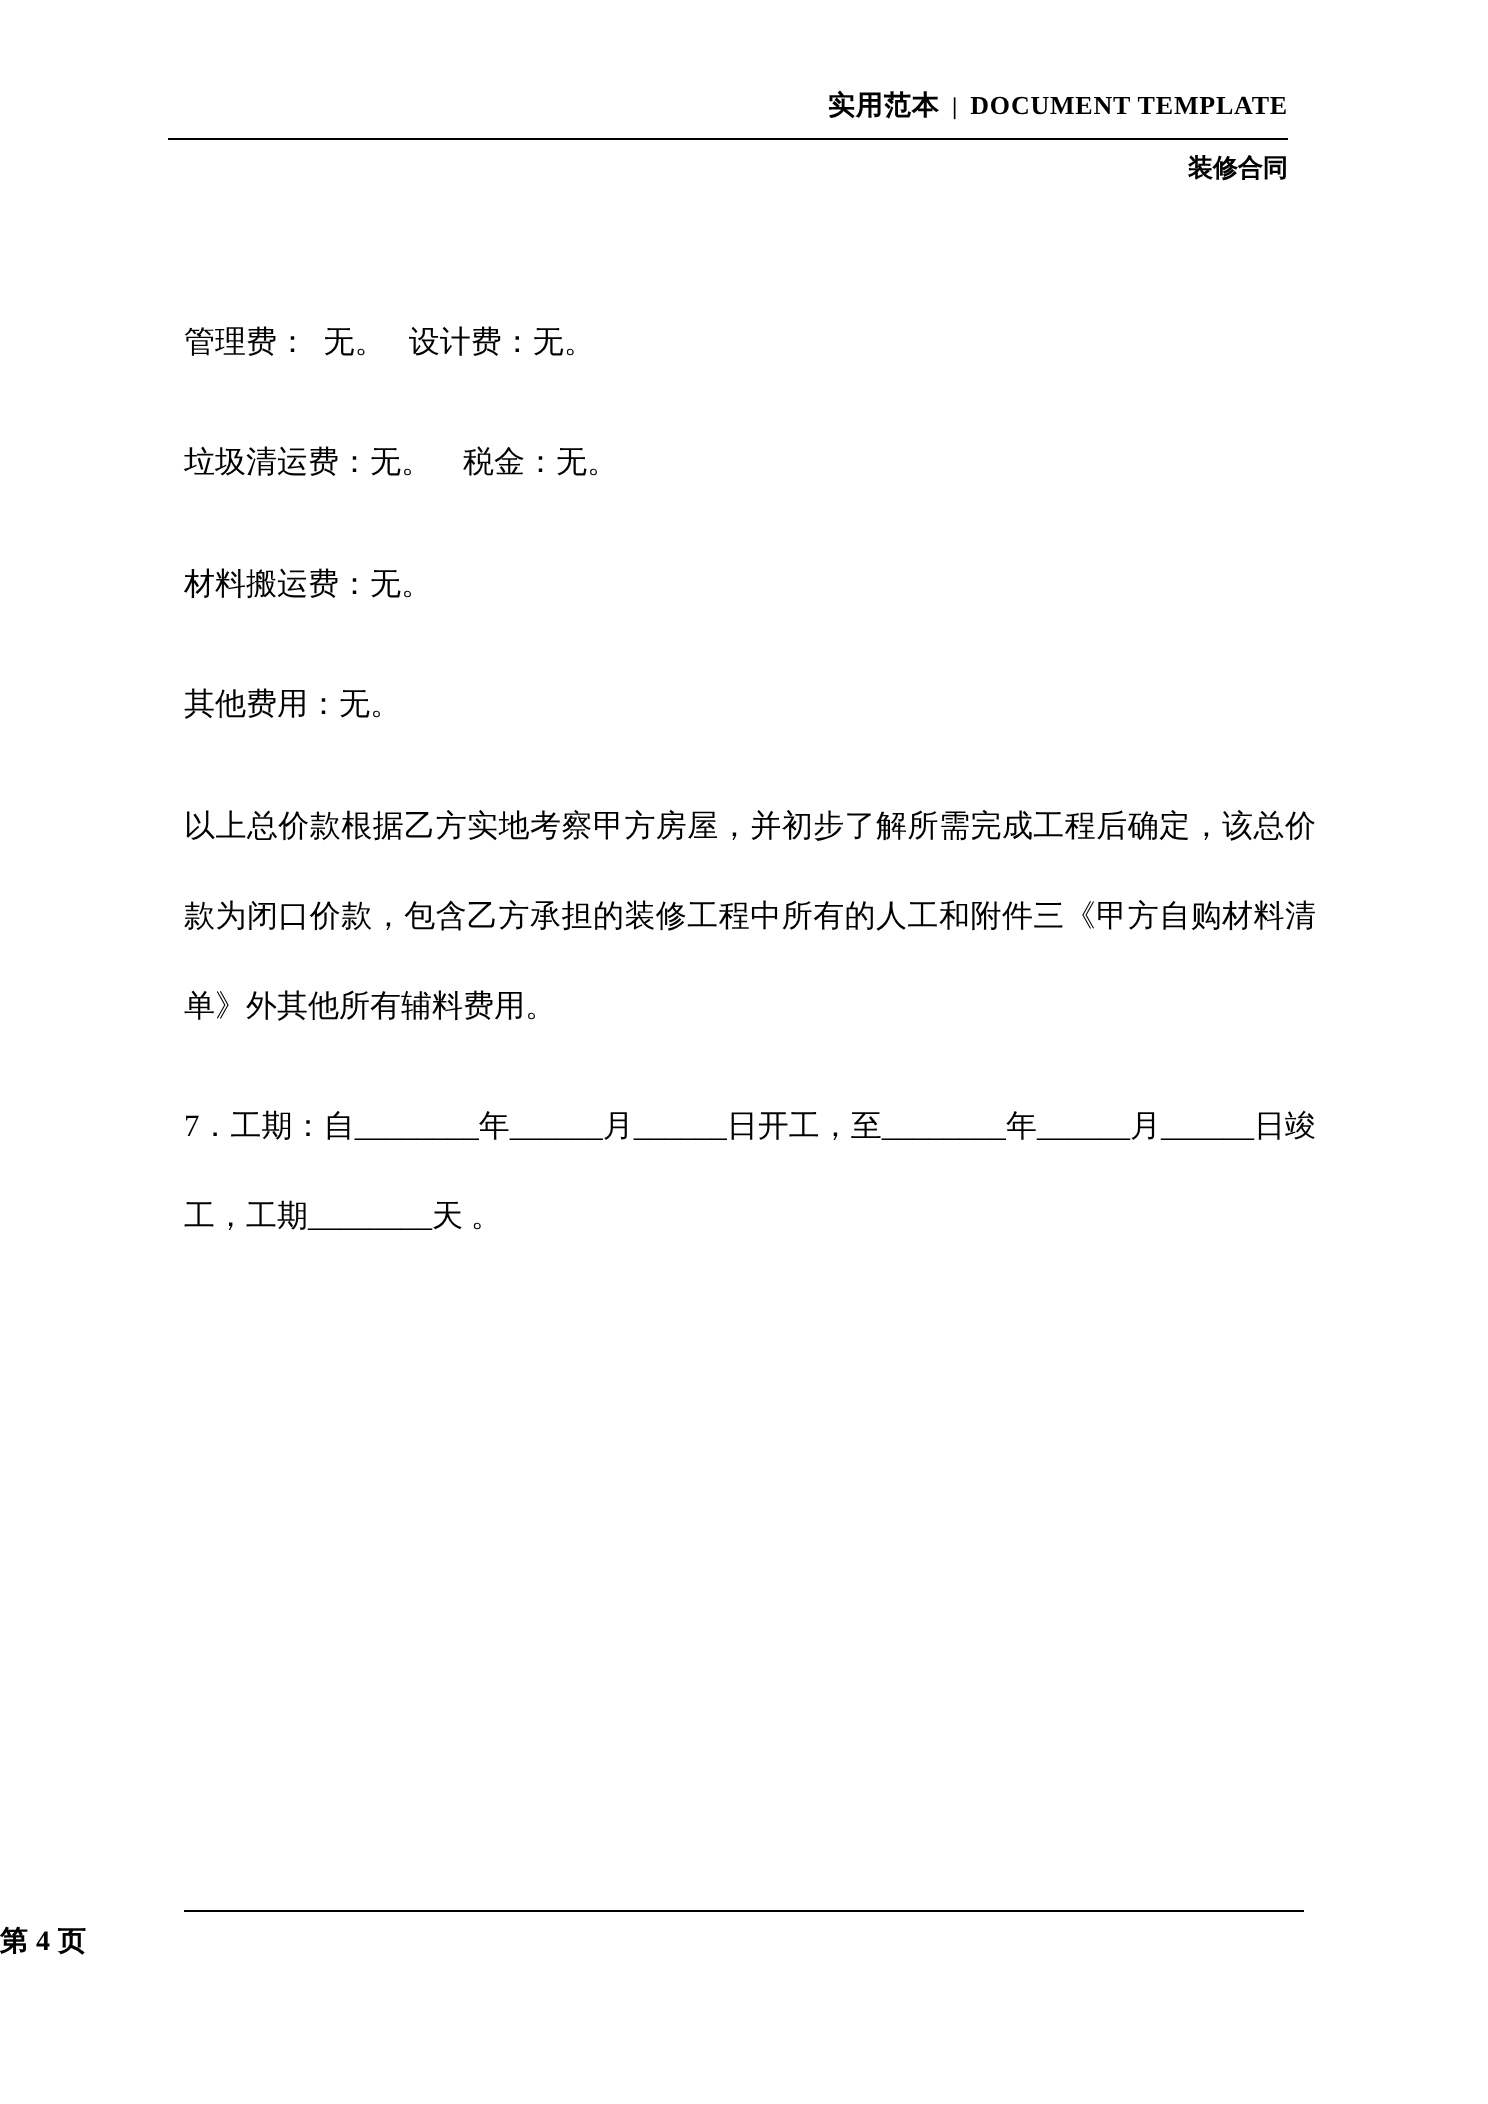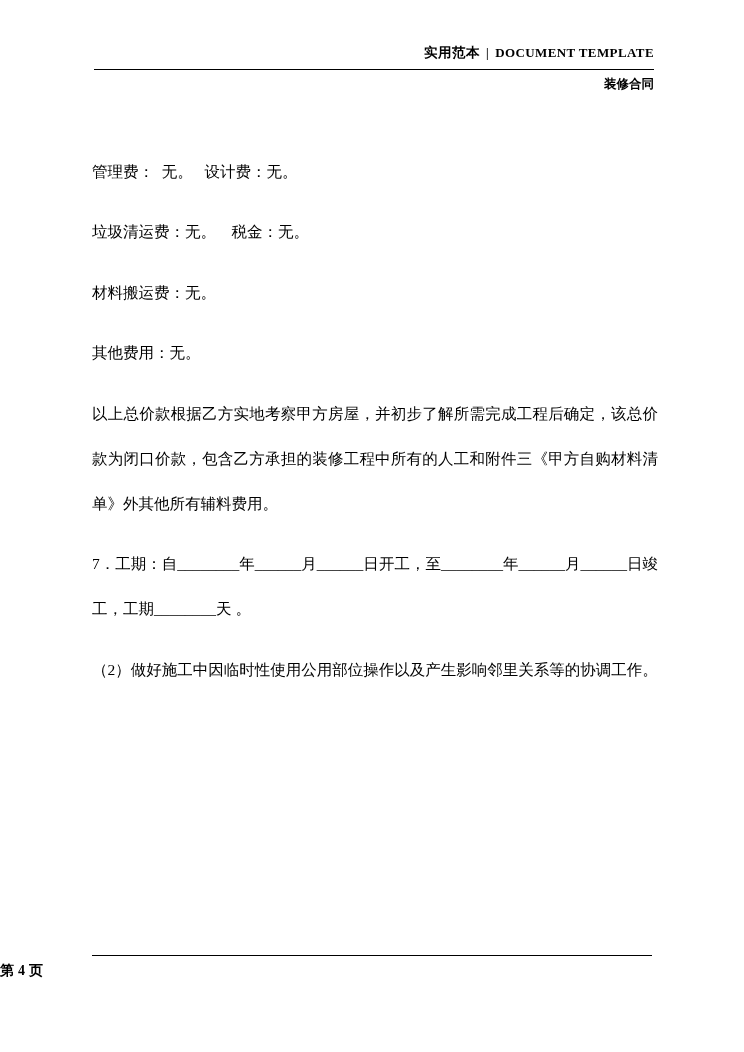--- a/index.html
+++ b/index.html
@@ -22,21 +22,21 @@
     left: 0;
     top: 0;
     width: 744px;
     height: 1052px;
     box-sizing: border-box;
   }
 
   
   .header {
     position: absolute;
-    left: 94px;
+    left: 84px;
     top: 44px;
     width: 560px;
   }
   .header-brand {
     text-align: right;
     font-family: "Liberation Serif", "DejaVu Serif", serif;
     font-weight: bold;
     font-size: 13.5px;
     letter-spacing: 0.5px;
     color: #000;
@@ -117,21 +117,20 @@
     <div class="header-subtitle">装修合同</div>
   </div>
 
   <div class="content">
     <p class="para">管理费：  无。   设计费：无。</p>
     <p class="para">垃圾清运费：无。    税金：无。</p>
     <p class="para">材料搬运费：无。</p>
     <p class="para">其他费用：无。</p>
     <p class="para">以上总价款根据乙方实地考察甲方房屋，并初步了解所需完成工程后确定，该总价款为闭口价款，包含乙方承担的装修工程中所有的人工和附件三《甲方自购材料清单》外其他所有辅料费用。</p>
     <p class="para">7．工期：自________年______月______日开工，至________年______月______日竣工，工期________天 。</p>
-    <p class="para">（2）做好施工中因临时性使用公用部位操作以及产生影响邻里关系等的协调工作。</p>
   </div>
 
   <div class="footer-rule"></div>
   <div class="footer-text">
     <span>第</span><span class="num">4</span><span>页</span>
   </div>
 
 </div>
 
 </body></html>

